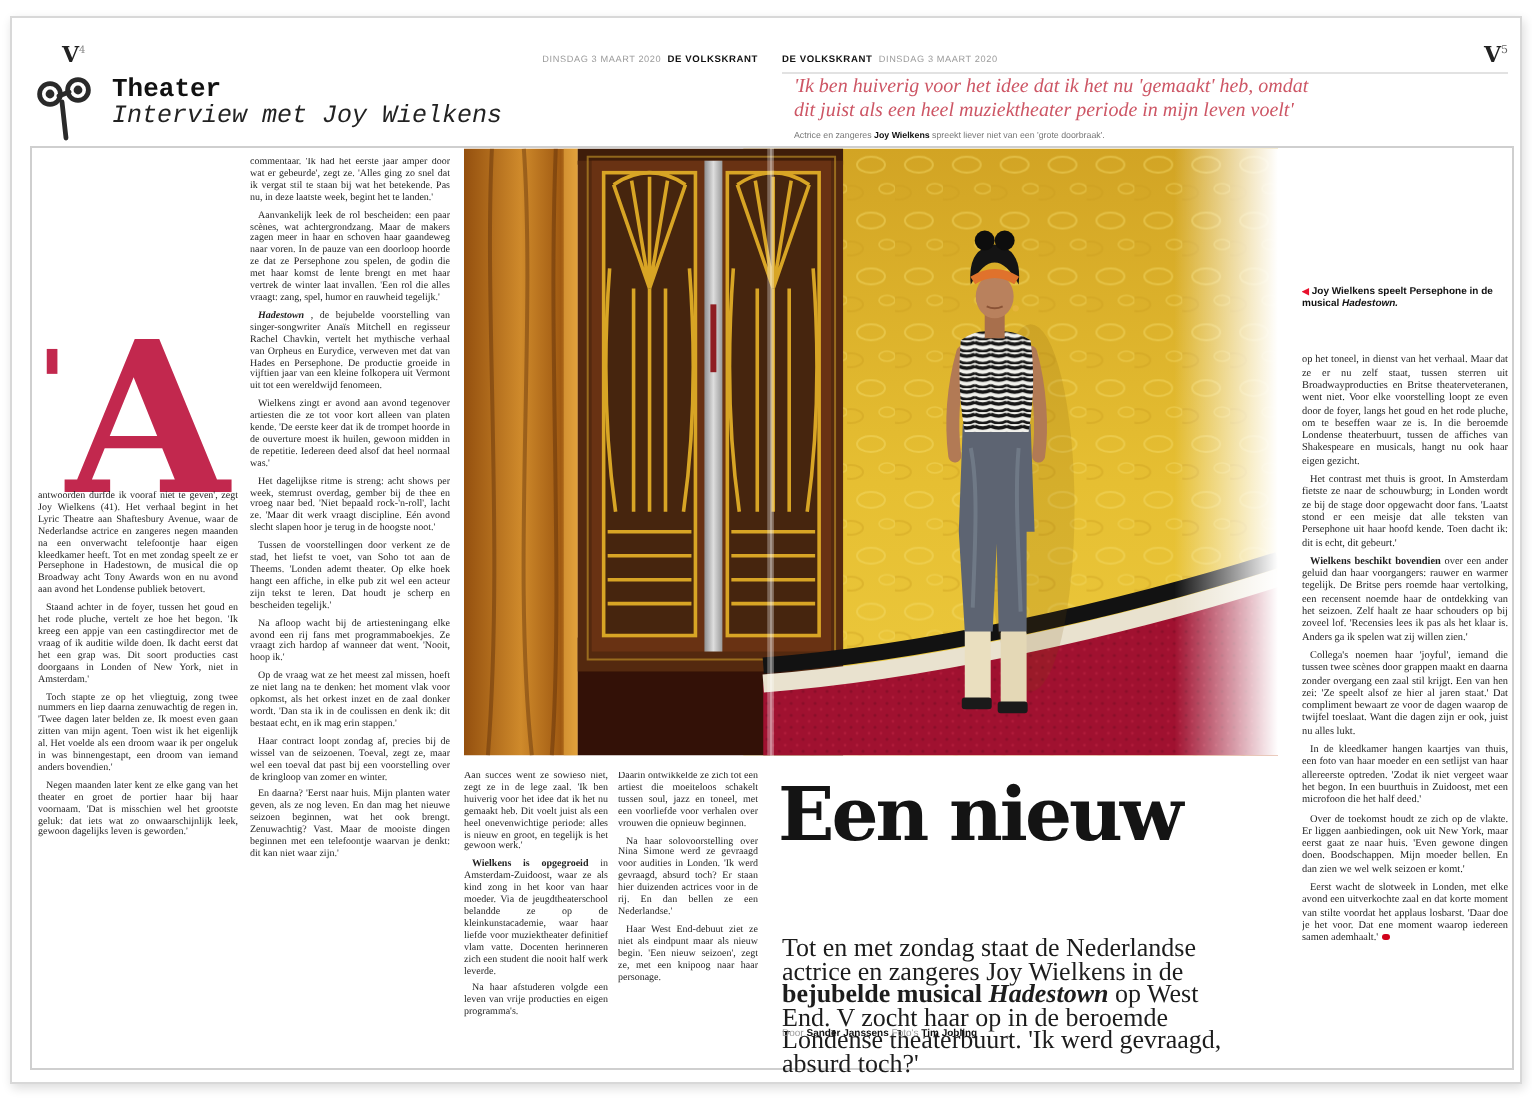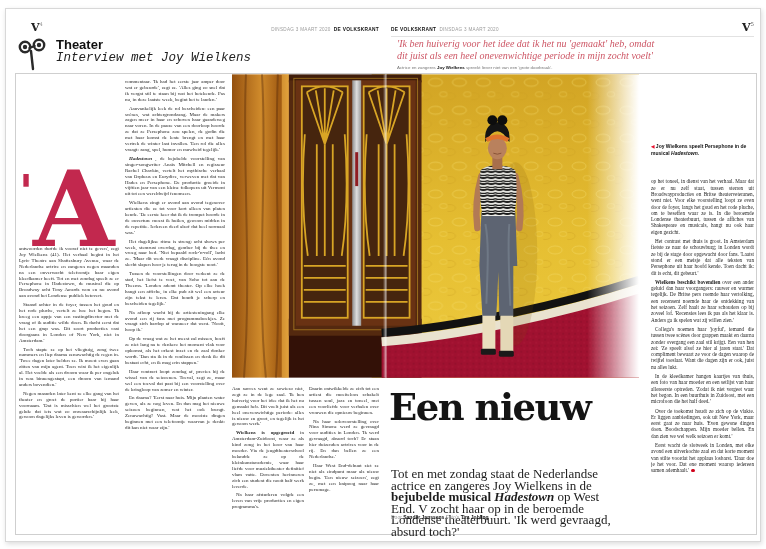--- a/index.html
+++ b/index.html
@@ -19,21 +19,21 @@
   .vlogo sup{font-size:5px;font-weight:normal;color:#888;}
   .pagenum{position:absolute;left:700px;top:12px;width:48px;text-align:right;
            font-family:"DejaVu Serif",serif;font-weight:bold;font-size:11px;color:#222;}
   .pagenum sup{font-size:5.5px;font-weight:normal;color:#666;}
   .rule-right{position:absolute;left:385px;top:27px;width:363px;border-top:1px solid #e2e2e2;}
 
   
   .section{position:absolute;left:10px;top:29px;}
   .section .icon{position:absolute;left:0;top:0;}
   .section .titles{margin-left:40px;}
-  .sec-title{font-family:Liberation Sans, sans-serif;font-weight:bold;font-size:13px;color:#111;line-height:13px;}
+  .sec-title{font-family:Liberation Mono, monospace;font-weight:bold;font-size:13px;color:#111;line-height:13px;}
   .sec-sub{font-family:Liberation Mono, monospace;font-style:italic;font-size:12.5px;color:#222;line-height:14px;}
 
   
   .pullquote{position:absolute;left:391px;top:29px;width:330px;
              font-style:italic;font-size:10px;line-height:12px;color:#cd5665;}
   .pq-attr{position:absolute;left:391px;top:56px;font-family:"Liberation Sans",sans-serif;
            font-size:4.4px;color:#777;}
   .pq-attr b{color:#111;}
 
   
@@ -113,21 +113,21 @@
       </svg>
     </span>
     <div class="titles">
       <div class="sec-title">Theater</div>
       <div class="sec-sub">Interview met Joy Wielkens</div>
     </div>
   </div>
 
   <div class="pullquote">
     <div>'Ik ben huiverig voor het idee dat ik het nu 'gemaakt' heb, omdat</div>
-    <div>dit juist als een heel onevenwichtige periode in mijn zocht voelt'</div>
+    <div>dit juist als een heel muziektheater periode in mijn leven voelt'</div>
   </div>
   <div class="pq-attr">
     <span>Actrice en zangeres </span><b>Joy Wielkens</b><span> spreekt liever niet van een 'grote doorbraak'.</span>
   </div>
 
   <div class="frame"></div>
 
   <div class="photo">
     <svg width="407" height="304" viewBox="0 0 408 304">
       <defs>

